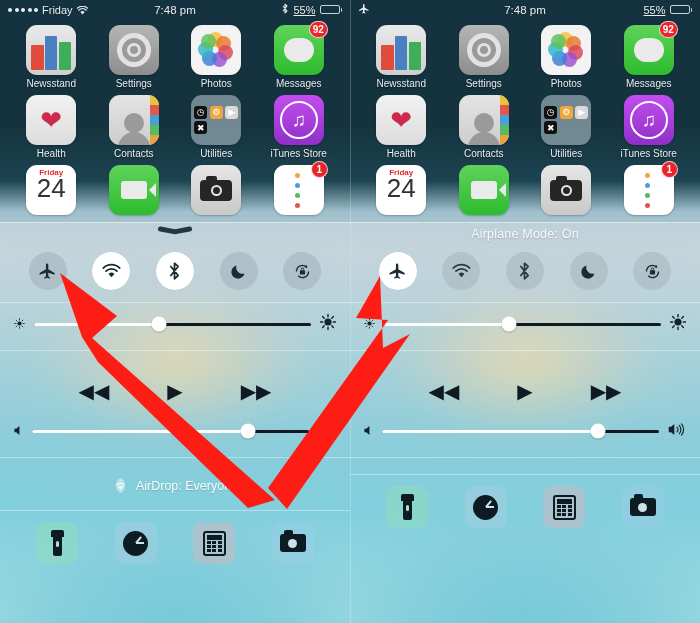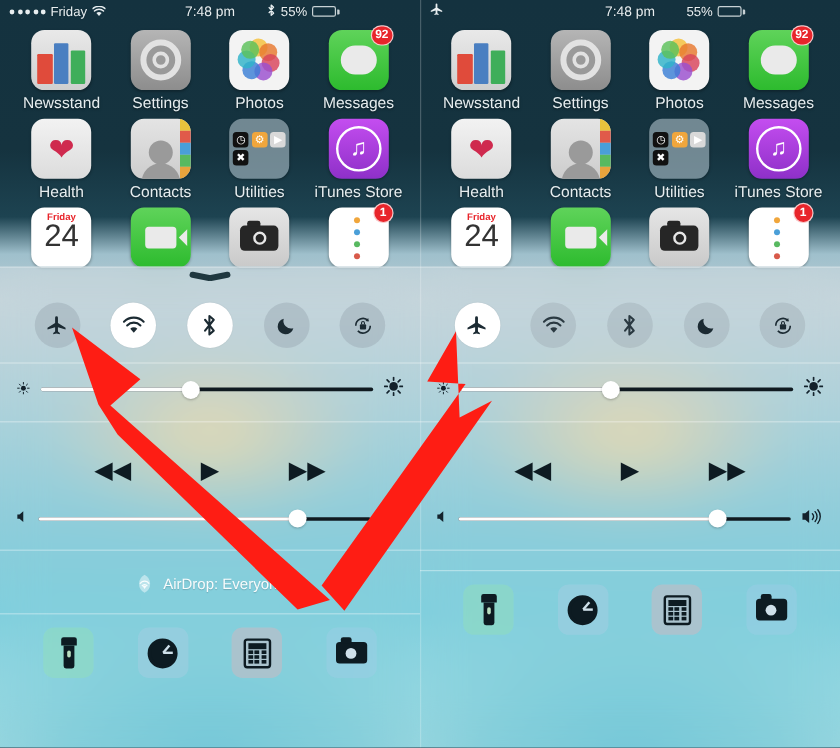--- a/index.html
+++ b/index.html
@@ -30,43 +30,43 @@
         #a8c8d2 47%, #8ec6d2 56%,
         #62bfd2 70%, #4dc2d6 82%, #6fd0dd 92%, #86d6e0 100%);
   }
 
   
   .statusbar{position:absolute;top:0;left:0;width:350px;height:19px;
     display:flex;align-items:center;color:#e8eef0;font-size:11px;z-index:30;
     text-shadow:0 0 2px rgba(0,0,0,.25);}
   .sb-left{display:flex;align-items:center;gap:4px;padding-left:8px;width:120px;}
   .sb-center{flex:1;text-align:center;font-size:11.5px;}
-  .sb-right{display:flex;align-items:center;
-    gap:4px;padding-right:8px;width:120px;}
+  .sb-right{display:flex;align-items:center;justify-content:flex-end;
+    gap:4px;padding-right:8px;width:120px;text-decoration:underline;}
   .dots{display:flex;gap:2.5px;align-items:center;}
   .dots i{width:4px;height:4px;border-radius:50%;background:#e8eef0;display:block;}
   .carrier{font-size:11px;}
   .wifi-ico{display:inline-block;width:11px;height:9px;position:relative;}
   .bt-ico{font-size:10px;line-height:1;}
   .plane-ico-sb{font-size:11px;line-height:1;}
   .batt{display:inline-flex;align-items:center;}
   .batt .body{width:20px;height:9px;border:1px solid rgba(232,238,240,.85);
     border-radius:2px;padding:1px;box-sizing:border-box;}
   .batt .fill{height:100%;background:#e8eef0;border-radius:1px;}
   .batt .cap{width:1.5px;height:4px;background:rgba(232,238,240,.85);
     border-radius:0 1px 1px 0;margin-left:1px;}
 
   
   .springboard{position:absolute;top:19px;left:0;width:350px;height:205px;z-index:20;}
   .icon-row{display:flex;justify-content:space-around;padding:0 10px;margin-top:6px;}
   .app{width:70px;display:flex;flex-direction:column;align-items:center;position:relative;}
   .app-tile{width:50px;height:50px;border-radius:11px;position:relative;
     box-shadow:0 1px 2px rgba(0,0,0,.25);overflow:hidden;
     display:flex;align-items:center;justify-content:center;}
-  .app-label{margin-top:3px;font-size:13px;color:#e6edef;
+  .app-label{margin-top:3px;font-size:10px;color:#e6edef;
     text-shadow:0 1px 2px rgba(0,0,0,.5);white-space:nowrap;}
   .badge{position:absolute;top:-4px;right:6px;min-width:17px;height:17px;
     border-radius:9px;background:#e8252b;color:#fff;font-size:10px;
     display:flex;align-items:center;justify-content:center;padding:0 3px;
     box-sizing:border-box;border:1px solid rgba(255,255,255,.75);z-index:5;
     font-weight:bold;}
 
   
   .t-newsstand{background:linear-gradient(180deg,#e9e9e9,#cfcfcf);}
   .ns-art{position:absolute;inset:5px;display:flex;gap:1.5px;align-items:flex-end;}
@@ -670,20 +670,21 @@
             <div class="rem-line">
                 <i style="background:#d85a4a"></i>
                 <u></u>
               </div>
           </div>
         </div>
       </div>
     </div>
 
     <div class="cc">
+      <div class="cc-hint">Airplane Mode: On</div>
       <div class="cc-grabber">
           <div class="grab" style="opacity:0"></div>
         </div>
 
       <div class="toggles">
         <div class="tgl on">
           <svg width="19" height="19" viewBox="0 0 24 24">
               <path fill="#1c2b33" d="M21 16v-2l-8-5V3.5a1.5 1.5 0 0 0-3 0V9l-8 5v2l8-2.5V18l-2 1.5V21l3.5-1 3.5 1v-1.5L13 18v-4.5z"></path>
             </svg>
         </div>

